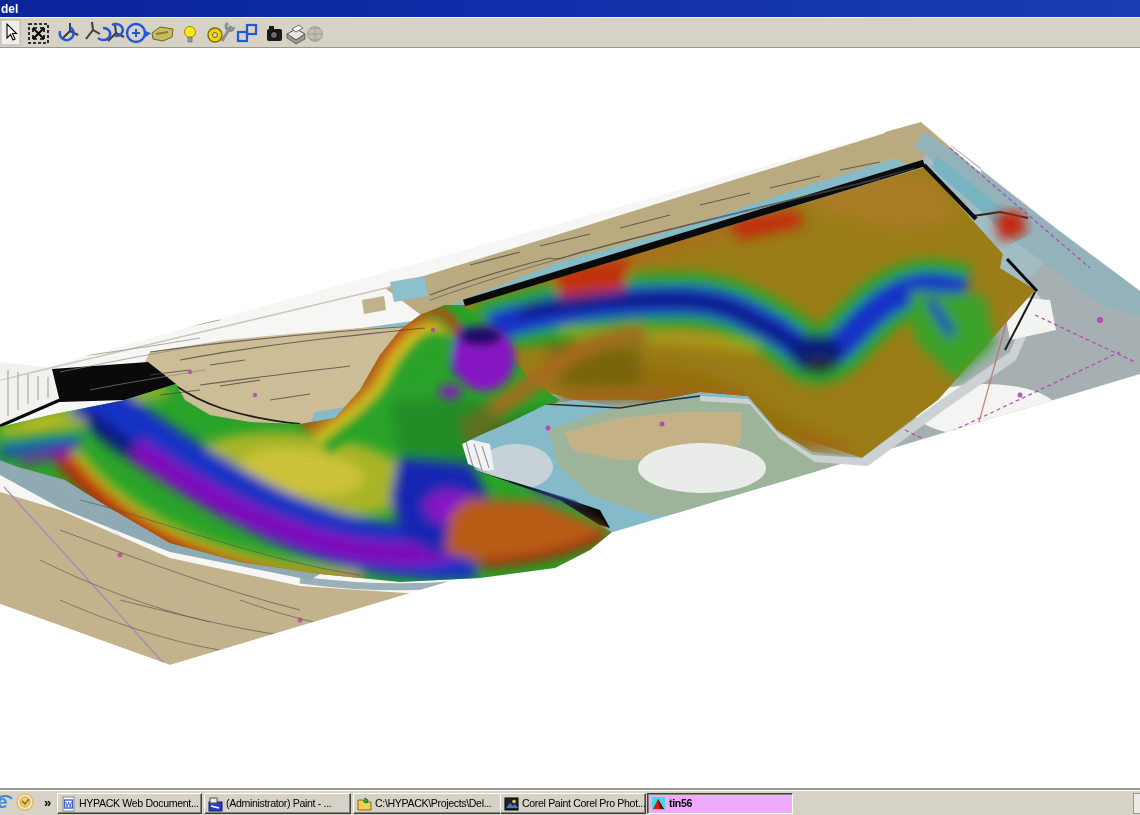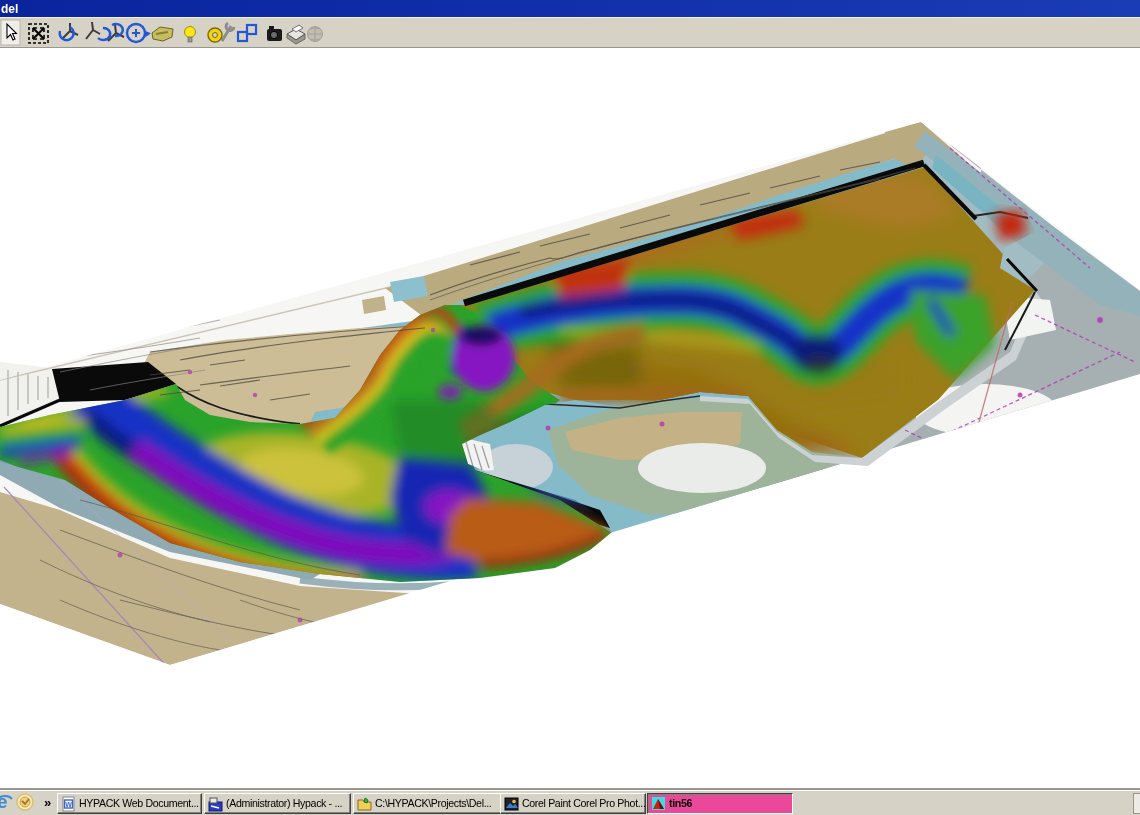--- a/index.html
+++ b/index.html
@@ -17,21 +17,21 @@
   .tbtn{position:absolute;top:2px;height:19px;background:#d6d2c6;
     border-top:1px solid #ffffff;border-left:1px solid #ffffff;
     border-right:1px solid #404040;border-bottom:1px solid #404040;
     box-shadow:inset -1px -1px 0 #808080;
     font-size:10.6px;color:#000;white-space:nowrap;overflow:hidden;letter-spacing:-0.35px;}
   .tbtn .lbl{position:absolute;left:21px;top:3px;}
   .tbtn svg{position:absolute;left:3px;top:2px;}
   #btn5{border-top:1px solid #404040;border-left:1px solid #404040;
     border-right:1px solid #ffffff;border-bottom:1px solid #ffffff;
     box-shadow:inset 1px 1px 0 #808080;
-    background:#ec4899;font-weight:bold;text-align:right;}
+    background:#f0abfc;font-weight:bold;text-align:right;}
   .gline{position:absolute;left:0;top:788px;width:1140px;height:2px;background:#999690;}
 </style>
 </head>
 <body>
 <svg id="scene" width="1140" height="815" viewBox="0 0 1140 815">
 <defs>
   <clipPath id="quadclip">
     <polygon points="921,122 1140,290 1140,374 170,665 0,604 0,380"></polygon>
   </clipPath>
   <clipPath id="tinclip">
@@ -332,21 +332,21 @@
         <text x="4.2" y="10.5" font-size="7" font-weight="bold" fill="#3a62c8">W</text>
       </svg>
     <span class="lbl">HYPACK Web Document...</span>
   </div>
   <div class="tbtn" id="btn2" style="left:204px;width:145px;">
     <svg width="16" height="16" viewBox="0 0 16 16">
         <rect x="1" y="6" width="13" height="9" fill="#2a3cc0" stroke="#101870"></rect>
         <rect x="2" y="2" width="7" height="5" fill="#e8e8e8" stroke="#555"></rect>
         <path d="M3,10 l8,2" stroke="#fff" stroke-width="1.5"></path>
       </svg>
-    <span class="lbl">(Administrator) Hypack - ...</span>
+    <span class="lbl">(Administrator) Paint - ...</span>
   </div>
   <div class="tbtn" id="btn3" style="left:353px;width:144px;padding-left:40px;">
     <svg width="16" height="16" viewBox="0 0 16 16">
         <path d="M1,4 L6,4 L7.5,6 L14,6 L14,14 L1,14 Z" fill="#efce5a" stroke="#8a6a10"></path>
         <path d="M8,2 l3,2 l-1,3 l-3,-1 Z" fill="#3fae3f" stroke="#1a7a1a"></path>
       </svg>
     <span class="lbl">C:\HYPACK\Projects\Del...</span>
   </div>
   <div class="tbtn" id="btn4" style="left:500px;width:144px;">
     <svg width="16" height="16" viewBox="0 0 16 16">

